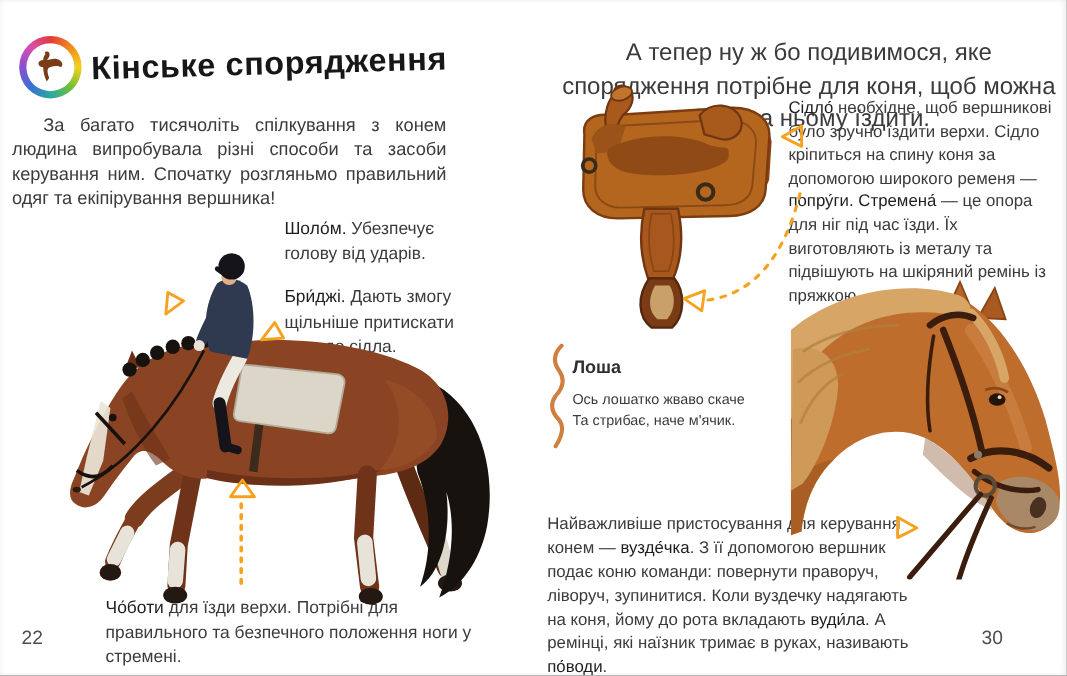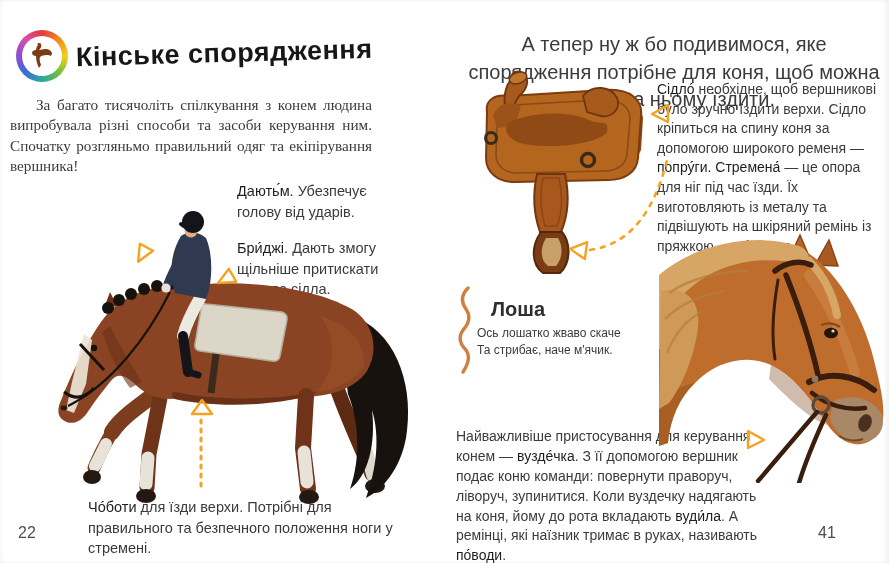--- a/index.html
+++ b/index.html
@@ -18,28 +18,28 @@
   }
   #title-icon{
     left:16px;top:30px;width:52px;height:52px;border-radius:50%;
     background:conic-gradient(#e23b3b,#f08c1e,#f3d01e,#6fbf3a,#2aa8a0,#3a6fd8,#8a4fd0,#d84fb0,#e23b3b);
     display:flex;align-items:center;justify-content:center;
   }
   #title-icon .inner{
     width:40px;height:40px;border-radius:50%;background:#fff;
     display:flex;align-items:center;justify-content:center;
   }
-  #intro-left{left:10px;top:95px;width:362px;font-size:15.2px;line-height:1.34;text-align:justify;text-indent:26px;font-family:Liberation Serif, serif;}
+  #intro-left{left:10px;top:95px;width:362px;font-size:15.2px;line-height:1.34;text-align:justify;text-indent:26px;}
   #gloves-block{left:8px;top:188px;width:152px;}
   #helmet-block{left:237px;top:181px;width:158px;}
   #breeches-block{left:237px;top:238px;width:152px;}
   #boots-block{left:88px;top:497px;width:308px;}
   #intro-right{left:458px;top:31px;width:432px;}
   #saddle-block{left:657px;top:80px;width:230px;font-size:14px;line-height:1.4;}
-  #poem-title{left:491px;top:298px;font-size:20px;font-weight:600;color:#2e2e2e;text-align:center;}
+  #poem-title{left:477px;top:298px;font-size:15px;font-weight:600;color:#2e2e2e;text-align:center;}
   #poem-lines{left:477px;top:325px;font-size:12px;line-height:1.44;}
   #bridle-block{left:456px;top:427px;width:304px;font-size:14px;line-height:1.42;}
   .page-num{font-size:16px;font-weight:normal;color:#4d4d4d;}
   #page-left-num{left:18px;top:524px;}
   #page-right-num{left:818px;top:524px;}
   svg{display:block;}
 </style>
 </head>
 <body>
 
@@ -50,21 +50,21 @@
       <svg width="28" height="28" viewBox="0 0 28 28">
         <path d="M10,3 C8,1 12,0 13,2 C14,4 13,6 11,8 L17,7 C21,7 24,9 24,12 L23,14 C20,12 14,13 12,15 C11,17 12,20 13,23 L11,26 C9,22 8,18 8,14 C6,14 4,13 4,11 C4,9 6,8 8,8 C8,6 9,4 10,3 Z" fill="#7a3c16"></path>
       </svg>
     </div>
   </div>
   <div id="title" class="abs">Кінське спорядження</div>
 
   <div id="intro-left" class="abs">За багато тисячоліть спілкування з конем людина випробувала різні способи та засоби керування ним. Спочатку розгляньмо правильний одяг та екіпірування вершника!</div>
 
 
-  <div id="helmet-block" class="abs label-text"><span class="b">Дають́м.</span> <span>Убезпечує голову від ударів.</span></div>
+  <div id="helmet-block" class="abs label-text"><span class="b">Шоло́м.</span> <span>Убезпечує голову від ударів.</span></div>
 
   <div id="breeches-block" class="abs label-text"><span class="b">Бри́джі.</span> <span>Дають змогу щільніше притискати ноги до сідла.</span></div>
 
   <div id="boots-block" class="abs label-text"><span class="b">Чо́боти</span> <span>для їзди верхи. Потрібні для правильного та безпечного положення ноги у стремені.</span></div>
 
   <svg class="abs" style="left:20px;top:186px;" width="404" height="330" viewBox="0 0 404 330">
 
     <path d="M318,205 C330,238 342,262 352,288" stroke="#5d2a14" stroke-width="15" fill="none" stroke-linecap="round"></path>
     <path d="M346,265 L353,290" stroke="#ddd8cc" stroke-width="13" fill="none" stroke-linecap="round"></path>
     <ellipse cx="355" cy="300" rx="10" ry="7" fill="#241812"></ellipse>
@@ -226,15 +226,15 @@
     <circle cx="156" cy="146" r="3.4" fill="#8a7a66"></circle>
 
     <path d="M158,179 C 138,202 118,226 99,248" stroke="#3a1d0c" stroke-width="4.4" fill="none" stroke-linecap="round"></path>
     <path d="M167,182 C 155,208 146,230 140,250" stroke="#3a1d0c" stroke-width="4.4" fill="none" stroke-linecap="round"></path>
   </svg>
 
   <svg class="abs" style="left:744px;top:428px;" width="24" height="24" viewBox="0 0 24 24">
     <polygon points="4,3 4,20 20,12" fill="none" stroke="#F6A21E" stroke-width="2.4" stroke-linejoin="round"></polygon>
   </svg>
 
-  <div id="page-right-num" class="abs page-num">41</div>
+  <div id="page-right-num" class="abs page-num">30</div>
 
 </div>
 
 </body></html>

